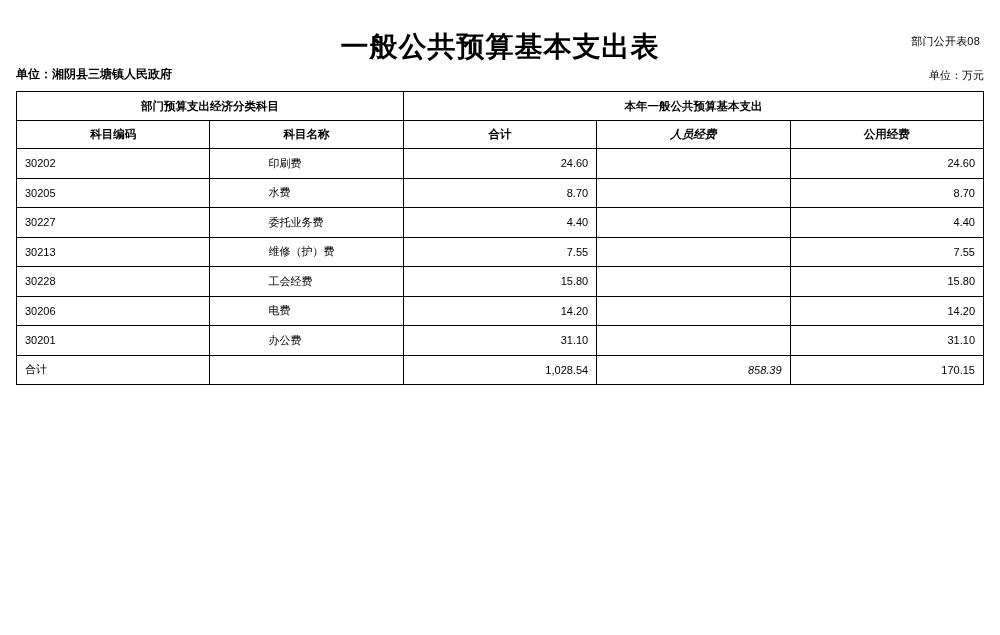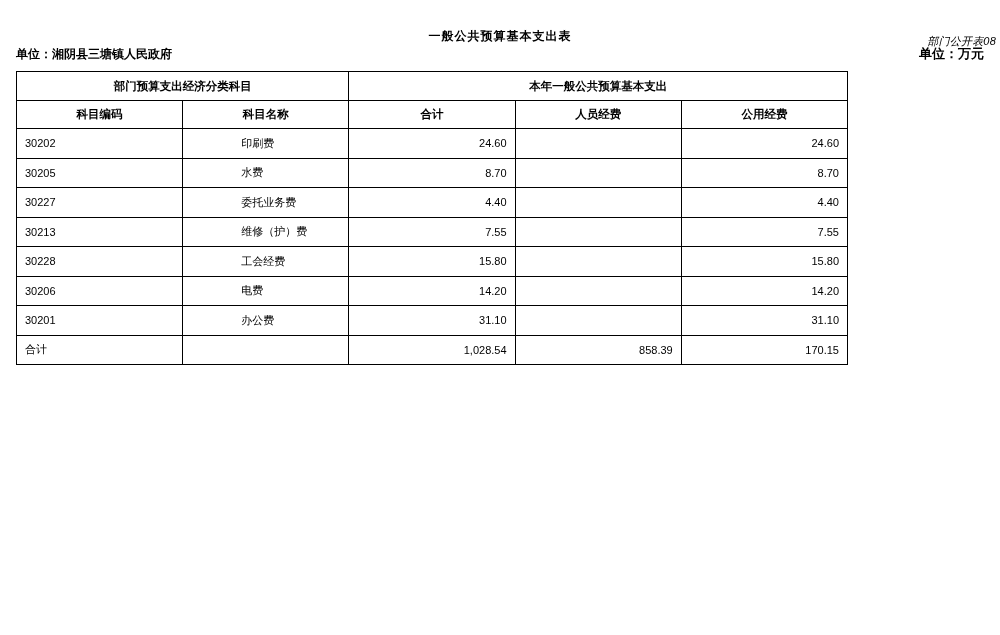--- a/index.html
+++ b/index.html
@@ -17,52 +17,51 @@
   }
   .page {
     width: 1000px;
     height: 635px;
     position: relative;
     box-sizing: border-box;
   }
   .doc-code {
     position: absolute;
     top: 6px;
-    right: 4px;
+    right: 20px;
     font-size: 11px;
     font-family: "Liberation Sans", "DejaVu Sans", sans-serif;
     letter-spacing: 0.2px;
-    font-style: italic;
   }
   .title {
     text-align: center;
-    font-size: 12px;
+    font-size: 28px;
     font-weight: bold;
     margin-top: 28px;
     letter-spacing: 1px;
     font-family: "Liberation Sans", "DejaVu Sans", sans-serif;
   }
   .meta-row {
     padding: 0 16px;
     display: flex;
     justify-content: space-between;
     align-items: flex-end;
     font-size: 12px;
     font-weight: bold;
     font-family: "Liberation Sans", "DejaVu Sans", sans-serif;
   }
   .meta-right {
-    font-weight: bold;
-    font-size: 13px;
+    font-weight: normal;
+    font-size: 11px;
   }
   .table-wrap {
     margin: 8px 16px 0 16px;
   }
   table.budget {
-    width: 832px;
+    width: 968px;
     border-collapse: collapse;
     table-layout: fixed;
     font-size: 11px;
   }
   table.budget th,
   table.budget td {
     border: 1px solid #000000;
     padding: 0;
     vertical-align: middle;
   }
@@ -96,20 +95,21 @@
     width: 163px;
     text-align: right;
     padding-right: 8px !important;
     font-family: "Liberation Sans", "DejaVu Sans", sans-serif;
   }
   .c-person {
     width: 152px;
     text-align: right;
     padding-right: 8px !important;
     font-family: "Liberation Sans", "DejaVu Sans", sans-serif;
+    font-style: italic;
   }
   .c-public {
     width: 150px;
     text-align: right;
     padding-right: 8px !important;
     font-family: "Liberation Sans", "DejaVu Sans", sans-serif;
   }
   tr.total-row td {
     font-family: "Liberation Sans", "DejaVu Sans", sans-serif;
   }

